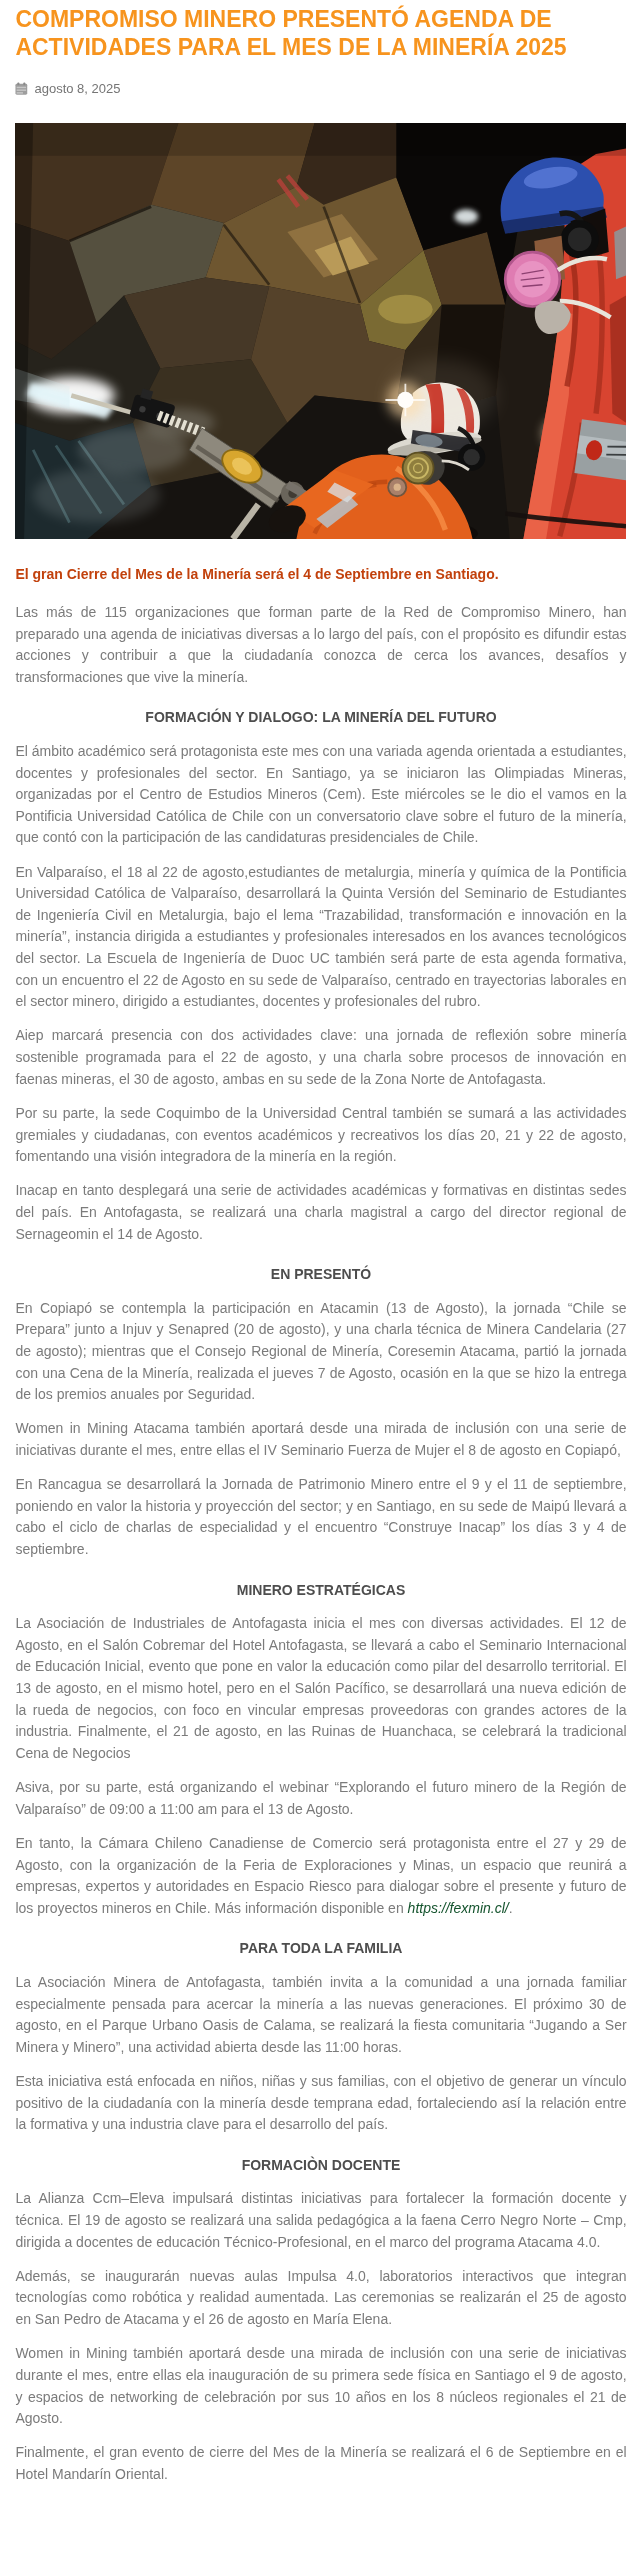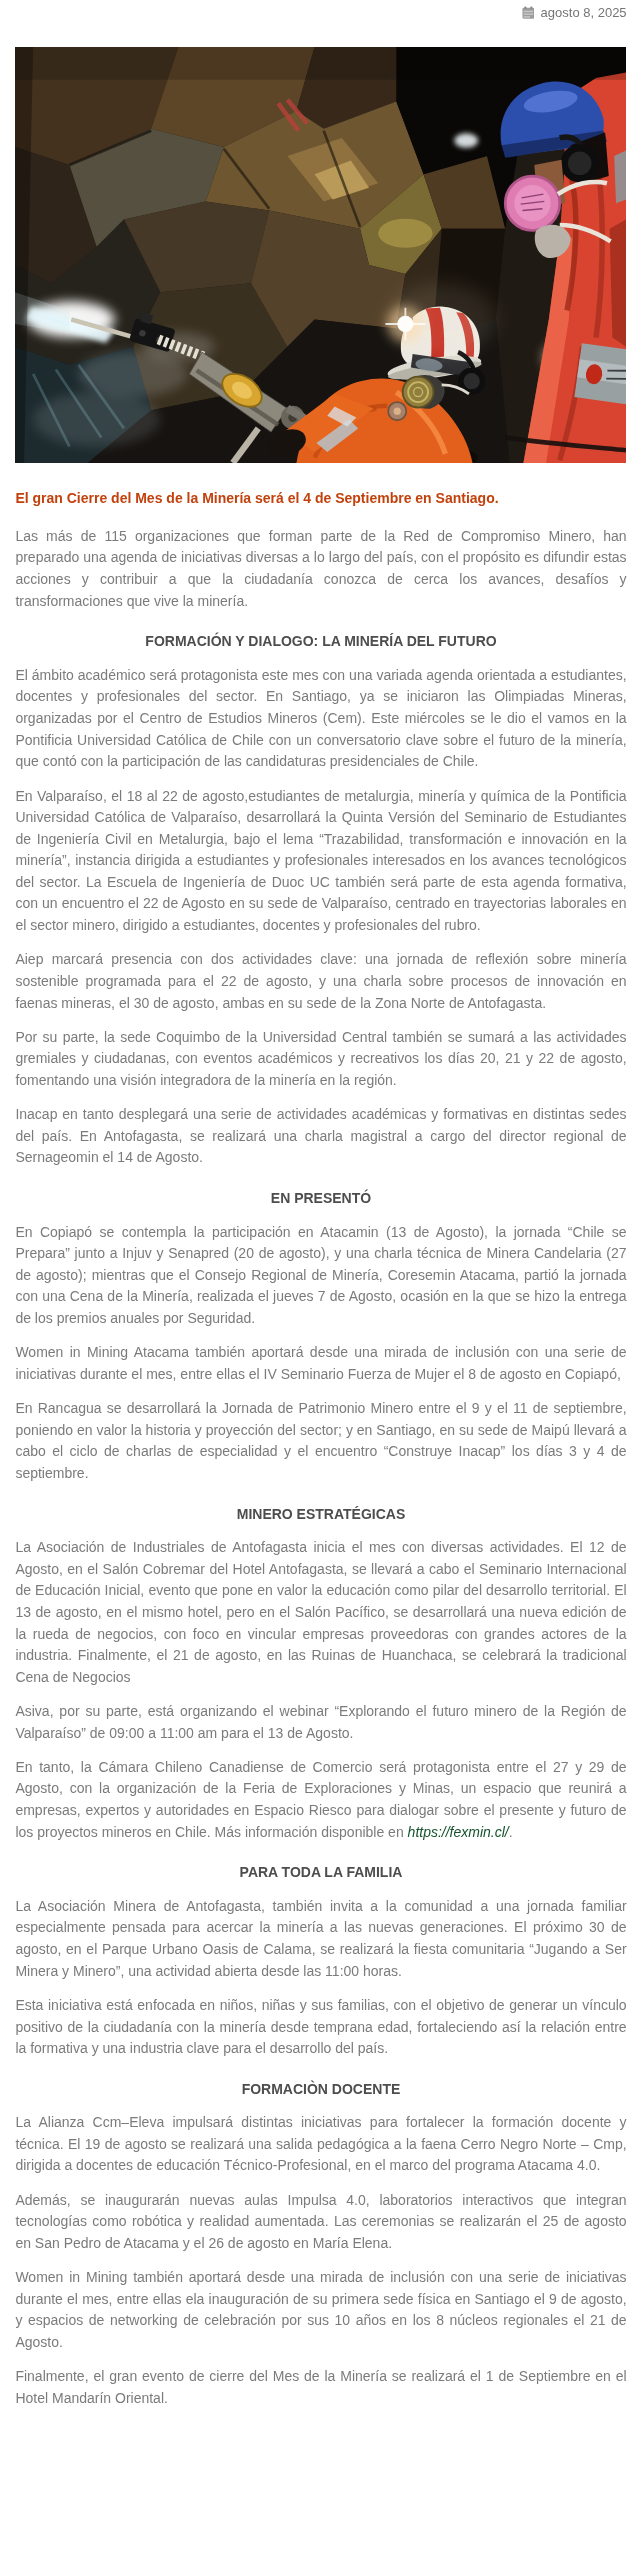--- a/index.html
+++ b/index.html
@@ -6,21 +6,21 @@
   body{
     width:642px;height:2576px;overflow:hidden;
     font-family:"Liberation Sans","DejaVu Sans",sans-serif;
     -webkit-font-smoothing:antialiased;
   }
   .wrap{padding:5.4px 15.4px 36px 15.4px;}
   h1.title{
     color:#F7941E;font-size:23px;line-height:1.22;font-weight:700;
     margin:0 0 20px 0;letter-spacing:0px;
   }
-  .date-row{display:flex;align-items:center;gap:6.4px;margin:0 0 27px 0;justify-content:flex-end;}
+  .date-row{display:flex;align-items:center;gap:6.4px;margin:0 0 27px 0;}
   .date-row .date-text{color:#757575;font-size:13px;}
   .cal{display:inline-block;width:12.7px;height:13.6px;flex:0 0 auto;}
   figure.photo-fig{margin:0 0 24.5px 0;}
   svg.photo{display:block;width:611px;height:416px;background:#17120e;}
   p.caption{
     color:#c2410c;font-weight:700;font-size:14px;line-height:21px;
     margin:0 0 17px 0;
   }
   p.body{
     color:#7b7b7b;font-size:14px;line-height:21.6px;text-align:justify;
@@ -31,20 +31,21 @@
     margin:19px 0 13.6px 0;
     text-align:center;
   }
   a.inline-link{color:#14532d;text-decoration:none;cursor:pointer;font-style:italic;}
 </style>
 </head>
 <body>
 
 <div class="wrap">
 
+  <h1 class="title">COMPROMISO MINERO PRESENTÓ AGENDA DE ACTIVIDADES PARA EL MES DE LA MINERÍA 2025</h1>
 
   <div class="date-row">
     <svg class="cal" viewBox="0 0 14 15">
       <rect x="0.5" y="2" width="13" height="12" rx="1.6" fill="#9e9e9e"></rect>
       <rect x="2.6" y="0.5" width="2.2" height="3" rx="0.8" fill="#8a8a8a"></rect>
       <rect x="9.2" y="0.5" width="2.2" height="3" rx="0.8" fill="#8a8a8a"></rect>
       <rect x="1.8" y="5.2" width="10.4" height="1.6" fill="#c7c7c7"></rect>
       <rect x="1.8" y="8.2" width="10.4" height="1.6" fill="#c7c7c7"></rect>
       <rect x="1.8" y="11.2" width="7" height="1.6" fill="#c7c7c7"></rect>
     </svg>
@@ -225,16 +226,16 @@
   <p class="body">La Asociación de Industriales de Antofagasta inicia el mes con diversas actividades. El 12 de Agosto, en el Salón Cobremar del Hotel Antofagasta, se llevará a cabo el Seminario Internacional de Educación Inicial, evento que pone en valor la educación como pilar del desarrollo territorial.  El 13 de agosto, en el mismo hotel, pero en el Salón Pacífico, se desarrollará una nueva edición de la rueda de negocios, con foco en vincular empresas proveedoras con grandes actores de la industria. Finalmente, el 21 de agosto, en las Ruinas de Huanchaca, se celebrará la tradicional Cena de Negocios</p>
   <p class="body">Asiva, por su parte, está organizando el webinar “Explorando el futuro minero de la Región de Valparaíso” de 09:00 a 11:00 am para el 13 de Agosto.</p>
   <p class="body"><span>En tanto, la Cámara Chileno Canadiense de Comercio será protagonista entre el 27 y 29 de Agosto, con la organización de la Feria de Exploraciones y Minas, un espacio que reunirá a empresas, expertos y autoridades en Espacio Riesco para dialogar sobre el presente y futuro de los proyectos mineros en Chile. Más información disponible en </span><a class="inline-link">https://fexmin.cl/</a><span>.</span></p>
   <h2 class="sec">PARA TODA LA FAMILIA</h2>
   <p class="body">La Asociación Minera de Antofagasta, también invita a la comunidad a una jornada familiar especialmente pensada para acercar la minería a las nuevas generaciones. El próximo 30 de agosto, en el Parque Urbano Oasis de Calama, se realizará la fiesta comunitaria “Jugando a Ser Minera y Minero”, una actividad abierta desde las 11:00 horas.</p>
   <p class="body">Esta iniciativa está enfocada en niños, niñas y sus familias, con el objetivo de generar un vínculo positivo de la ciudadanía con la minería desde temprana edad, fortaleciendo así la relación entre la formativa y una industria clave para el desarrollo del país.</p>
   <h2 class="sec">FORMACIÒN DOCENTE</h2>
   <p class="body">La Alianza Ccm–Eleva impulsará distintas iniciativas para fortalecer la formación docente y técnica. El 19 de agosto se realizará una salida pedagógica a la faena Cerro Negro Norte – Cmp, dirigida a docentes de educación Técnico-Profesional, en el marco del programa Atacama 4.0.</p>
   <p class="body">Además, se inaugurarán nuevas aulas Impulsa 4.0, laboratorios interactivos que integran tecnologías como robótica y realidad aumentada. Las ceremonias se realizarán el 25 de agosto en San Pedro de Atacama y el 26 de agosto en María Elena.</p>
   <p class="body">Women in Mining también aportará desde una mirada de inclusión con una serie de iniciativas durante el mes, entre ellas ela inauguración de su primera sede física en Santiago el 9 de agosto, y espacios de networking de celebración por sus 10 años en los 8 núcleos regionales el 21 de Agosto.</p>
-  <p class="body">Finalmente, el gran evento de cierre del Mes de la Minería se realizará el 1 de Septiembre en el Hotel Mandarín Oriental.</p>
+  <p class="body">Finalmente, el gran evento de cierre del Mes de la Minería se realizará el 6 de Septiembre en el Hotel Mandarín Oriental.</p>
 
 </div>
 
 
 </body></html>

